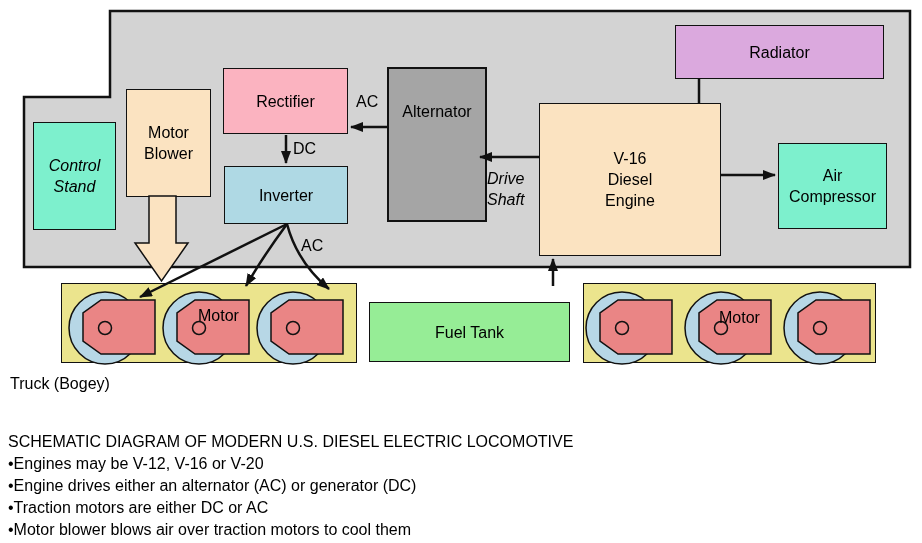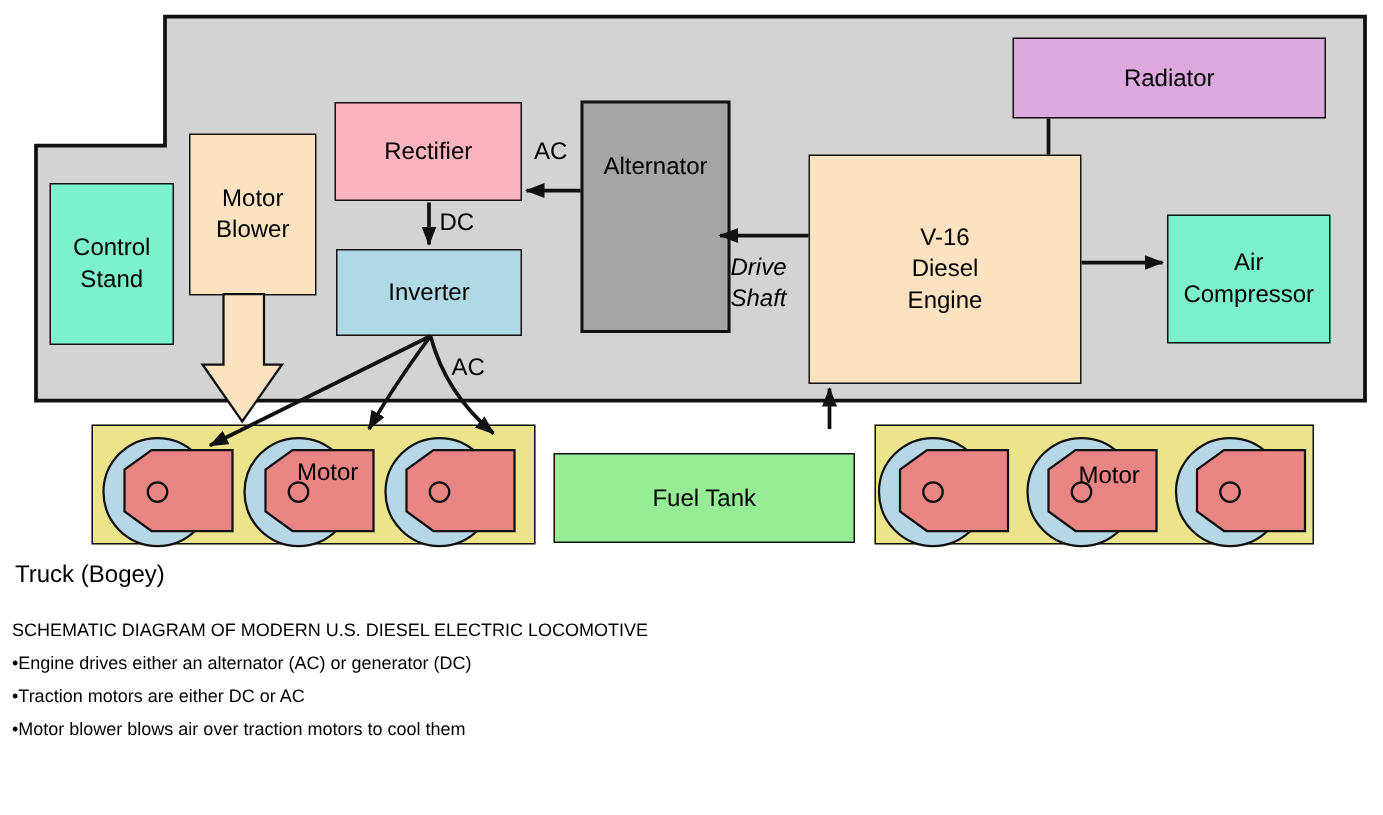--- a/index.html
+++ b/index.html
@@ -11,33 +11,33 @@
   .layer{position:absolute;left:0;top:0;width:922px;height:543px;}
   svg.layer{pointer-events:none;}
   .box{
     position:absolute;display:flex;align-items:center;justify-content:center;
     text-align:center;font-size:16px;line-height:21px;white-space:pre-line;
     border:1.5px solid #111;box-sizing:border-box;
   }
   .lbl{
     position:absolute;font-size:16px;line-height:21px;white-space:pre-line;
   }
-  .caption{position:absolute;left:8px;top:409px;width:906px;font-size:12px;line-height:22px;}
+  .caption{position:absolute;left:8px;top:431px;width:906px;font-size:16px;line-height:22px;}
   .caption .t{white-space:pre;}
 </style>
 </head>
 <body>
 
 <div class="stage">
 
   <svg class="layer" viewBox="0 0 922 543">
     <polygon points="110,11 910,11 910,267 24,267 24,97 110,97" stroke="#111" stroke-width="2.5" fill="#d3d3d3"></polygon>
   </svg>
 
-  <div class="box" style="left: 33px; top: 122px; width: 83px; height: 108px; background-color: rgb(125, 240, 205);">Control
+  <div class="box" style="left: 33px; top: 122px; width: 83px; height: 108px; background-color: rgb(125, 240, 205); font-style: italic;">Control
 Stand</div>
 
   <div class="box" style="left: 126px; top: 89px; width: 85px; height: 108px; background-color: rgb(251, 227, 193);">Motor
 Blower</div>
 
   <div class="box" style="left: 223px; top: 68px; width: 125px; height: 66px; background-color: rgb(251, 179, 192);">Rectifier</div>
 
   <div class="box" style="left: 224px; top: 166px; width: 124px; height: 58px; background-color: rgb(175, 217, 228);">Inverter</div>
 
   <div class="box" style="left: 387px; top: 67px; width: 100px; height: 155px; align-items: flex-start; padding-top: 32px; border-width: 2px; background-color: rgb(165, 165, 165);">Alternator</div>
@@ -115,18 +115,19 @@
   <div class="lbl" style="left:293px;top:138px;">DC</div>
   <div class="lbl" style="left:301px;top:235px;">AC</div>
   <div class="lbl" style="left:487px;top:168px;font-style:italic;">Drive
 Shaft</div>
   <div class="lbl" style="left:198px;top:305px;">Motor</div>
   <div class="lbl" style="left:719px;top:307px;">Motor</div>
   <div class="lbl" style="left:10px;top:373px;">Truck (Bogey)</div>
 
   <div class="caption">
     <div class="t">SCHEMATIC DIAGRAM OF MODERN U.S. DIESEL ELECTRIC LOCOMOTIVE</div>
+    <div class="t">•Engines may be V-12, V-16 or V-20</div>
     <div class="t">•Engine drives either an alternator (AC) or generator (DC)</div>
     <div class="t">•Traction motors are either DC or AC</div>
     <div class="t">•Motor blower blows air over traction motors to cool them</div>
   </div>
 
 </div>
 
 </body></html>

